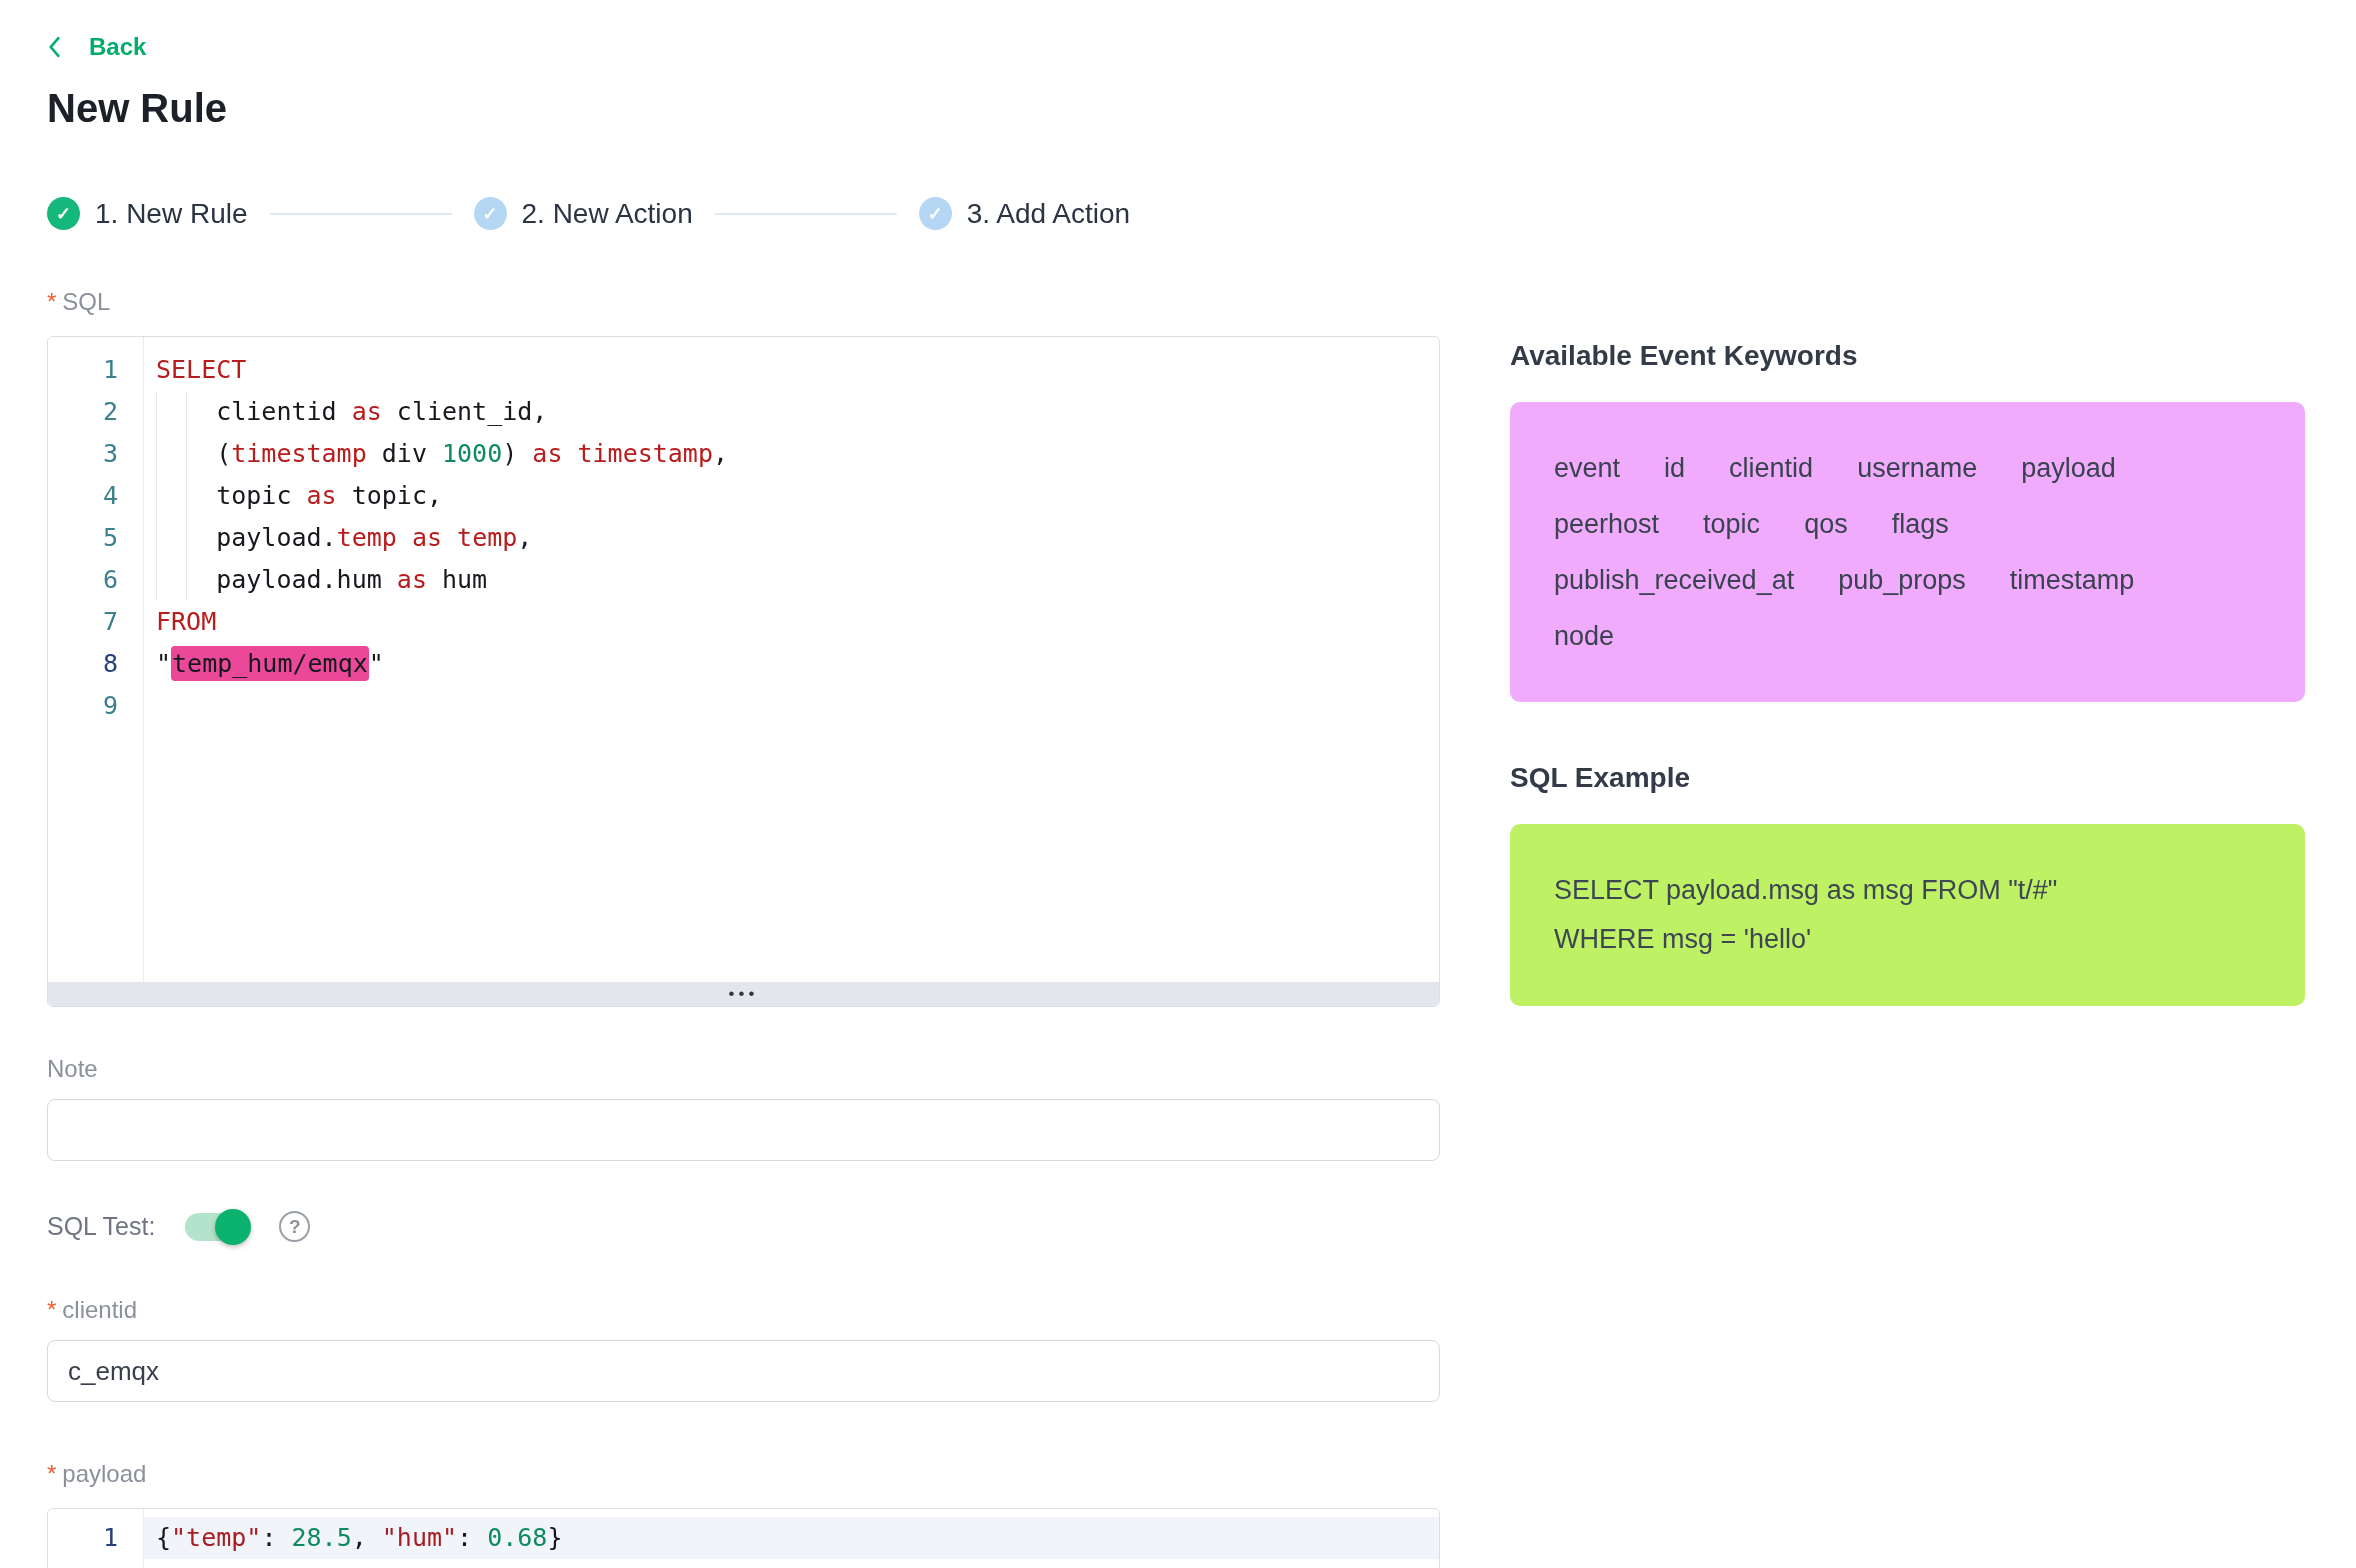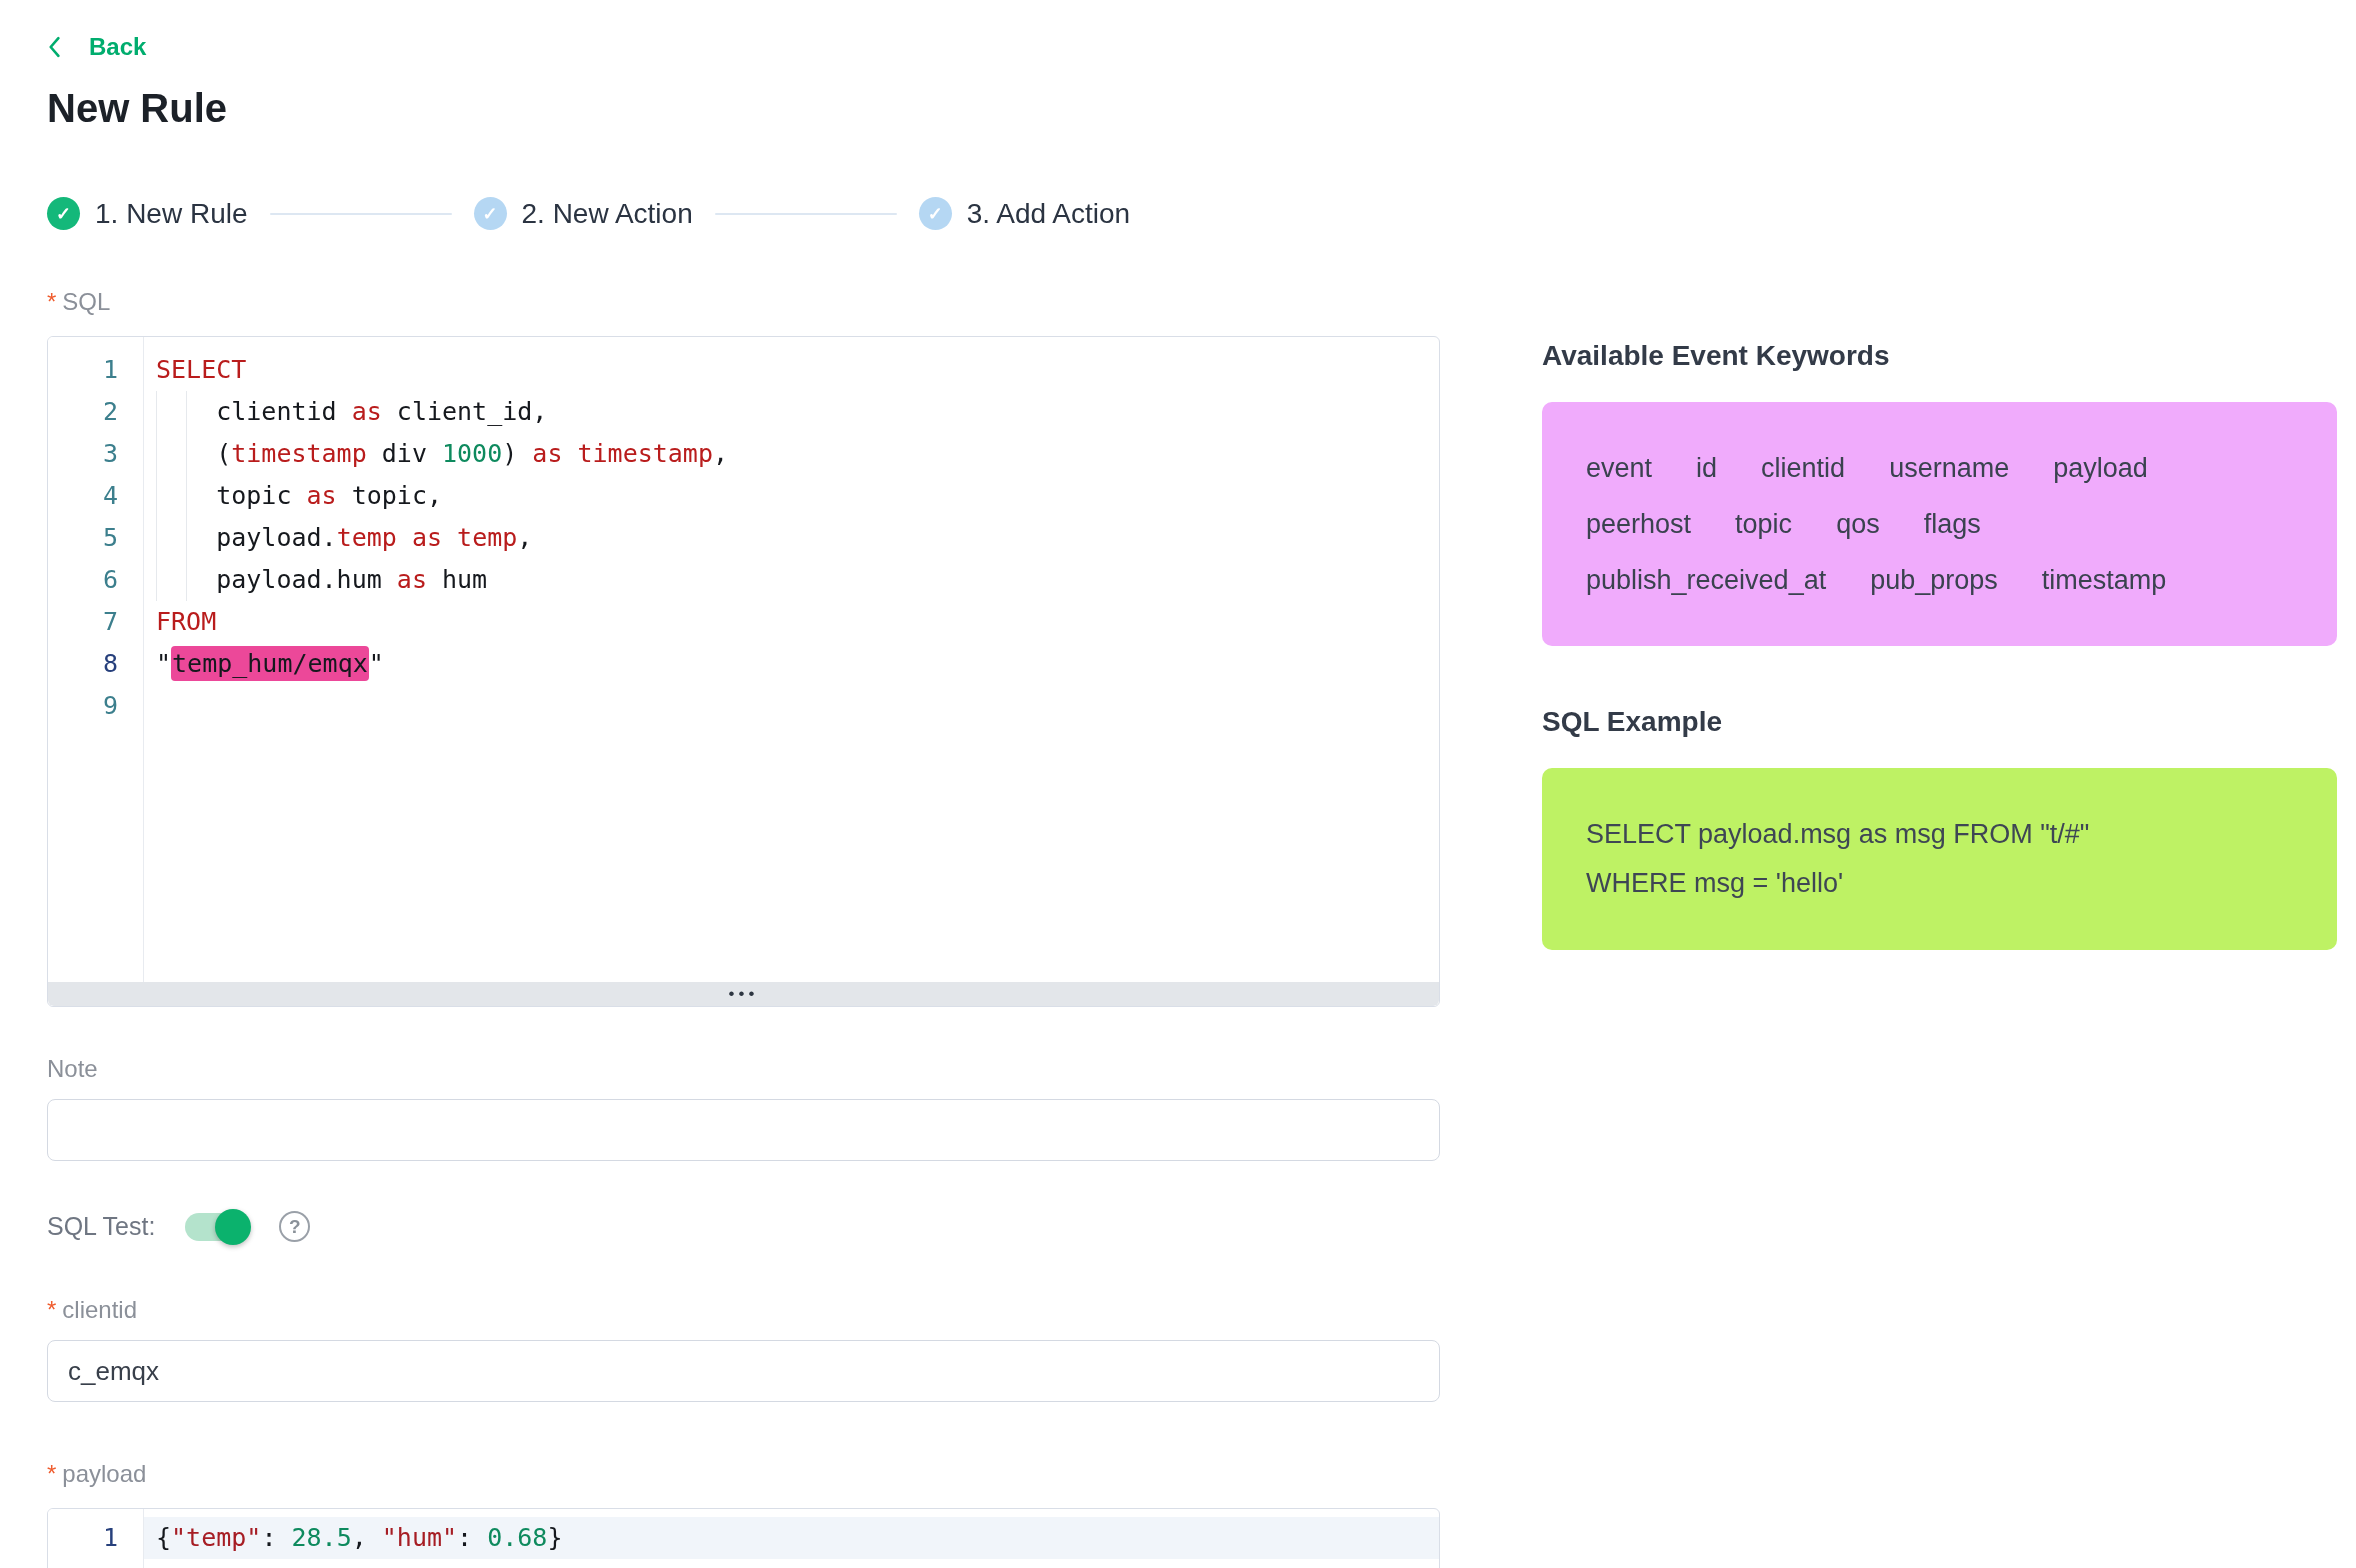--- a/index.html
+++ b/index.html
@@ -76,21 +76,21 @@
   .toggle .knob { position: absolute; right: -2px; top: -4px; width: 36px; height: 36px;
     border-radius: 50%; background: #0bb26d; box-shadow: 0 2px 5px rgba(0,0,0,0.25); }
   .help-icon { width: 31px; height: 31px; border-radius: 50%; border: 2px solid #9aa0a8;
     color: #8a9199; font-size: 19px; display: inline-flex; align-items: center;
     justify-content: center; cursor: pointer; font-weight: 600; }
 
   .lbl-clientid { margin-top: 54px; }
   .lbl-payload { margin-top: 58px; }
 
   
-  .right-panel { position: absolute; left: 1542px; top: 340px; width: 795px; }
+  .right-panel { position: absolute; left: 1510px; top: 340px; width: 795px; }
   .panel-heading { font-size: 28px; font-weight: 700; color: #333b48; }
   .kw-box { margin-top: 30px; background: #f0abfc; border-radius: 10px; padding: 38px 44px; }
   .kw-row { line-height: 56px; font-size: 27px; color: #3a424f; }
   .kw-item { margin-right: 44px; }
   .heading-example { margin-top: 60px; }
   .example-box { margin-top: 30px; background: #bef264; border-radius: 10px; padding: 42px 44px;
     font-family: Liberation Sans, sans-serif; font-size: 27px; line-height: 49px; color: #3e4654; }
 </style>
 </head>
 <body>
@@ -198,20 +198,21 @@
     </div>
 
   </div>
 
   <div class="right-panel">
     <div class="panel-heading">Available Event Keywords</div>
     <div class="kw-box" id="kw-box">
         <div class="kw-row"><span class="kw-item">event</span><span class="kw-item">id</span><span class="kw-item">clientid</span><span class="kw-item">username</span><span class="kw-item">payload</span></div>
         <div class="kw-row"><span class="kw-item">peerhost</span><span class="kw-item">topic</span><span class="kw-item">qos</span><span class="kw-item">flags</span></div>
         <div class="kw-row"><span class="kw-item">publish_received_at</span><span class="kw-item">pub_props</span><span class="kw-item">timestamp</span></div>
+        <div class="kw-row"><span class="kw-item">node</span></div>
       </div>
     <div class="panel-heading heading-example">SQL Example</div>
     <div class="example-box" id="example-box">
         <div>SELECT payload.msg as msg FROM "t/#"</div>
         <div>WHERE msg = 'hello'</div>
       </div>
   </div>
 </div>
 
 </body></html>

